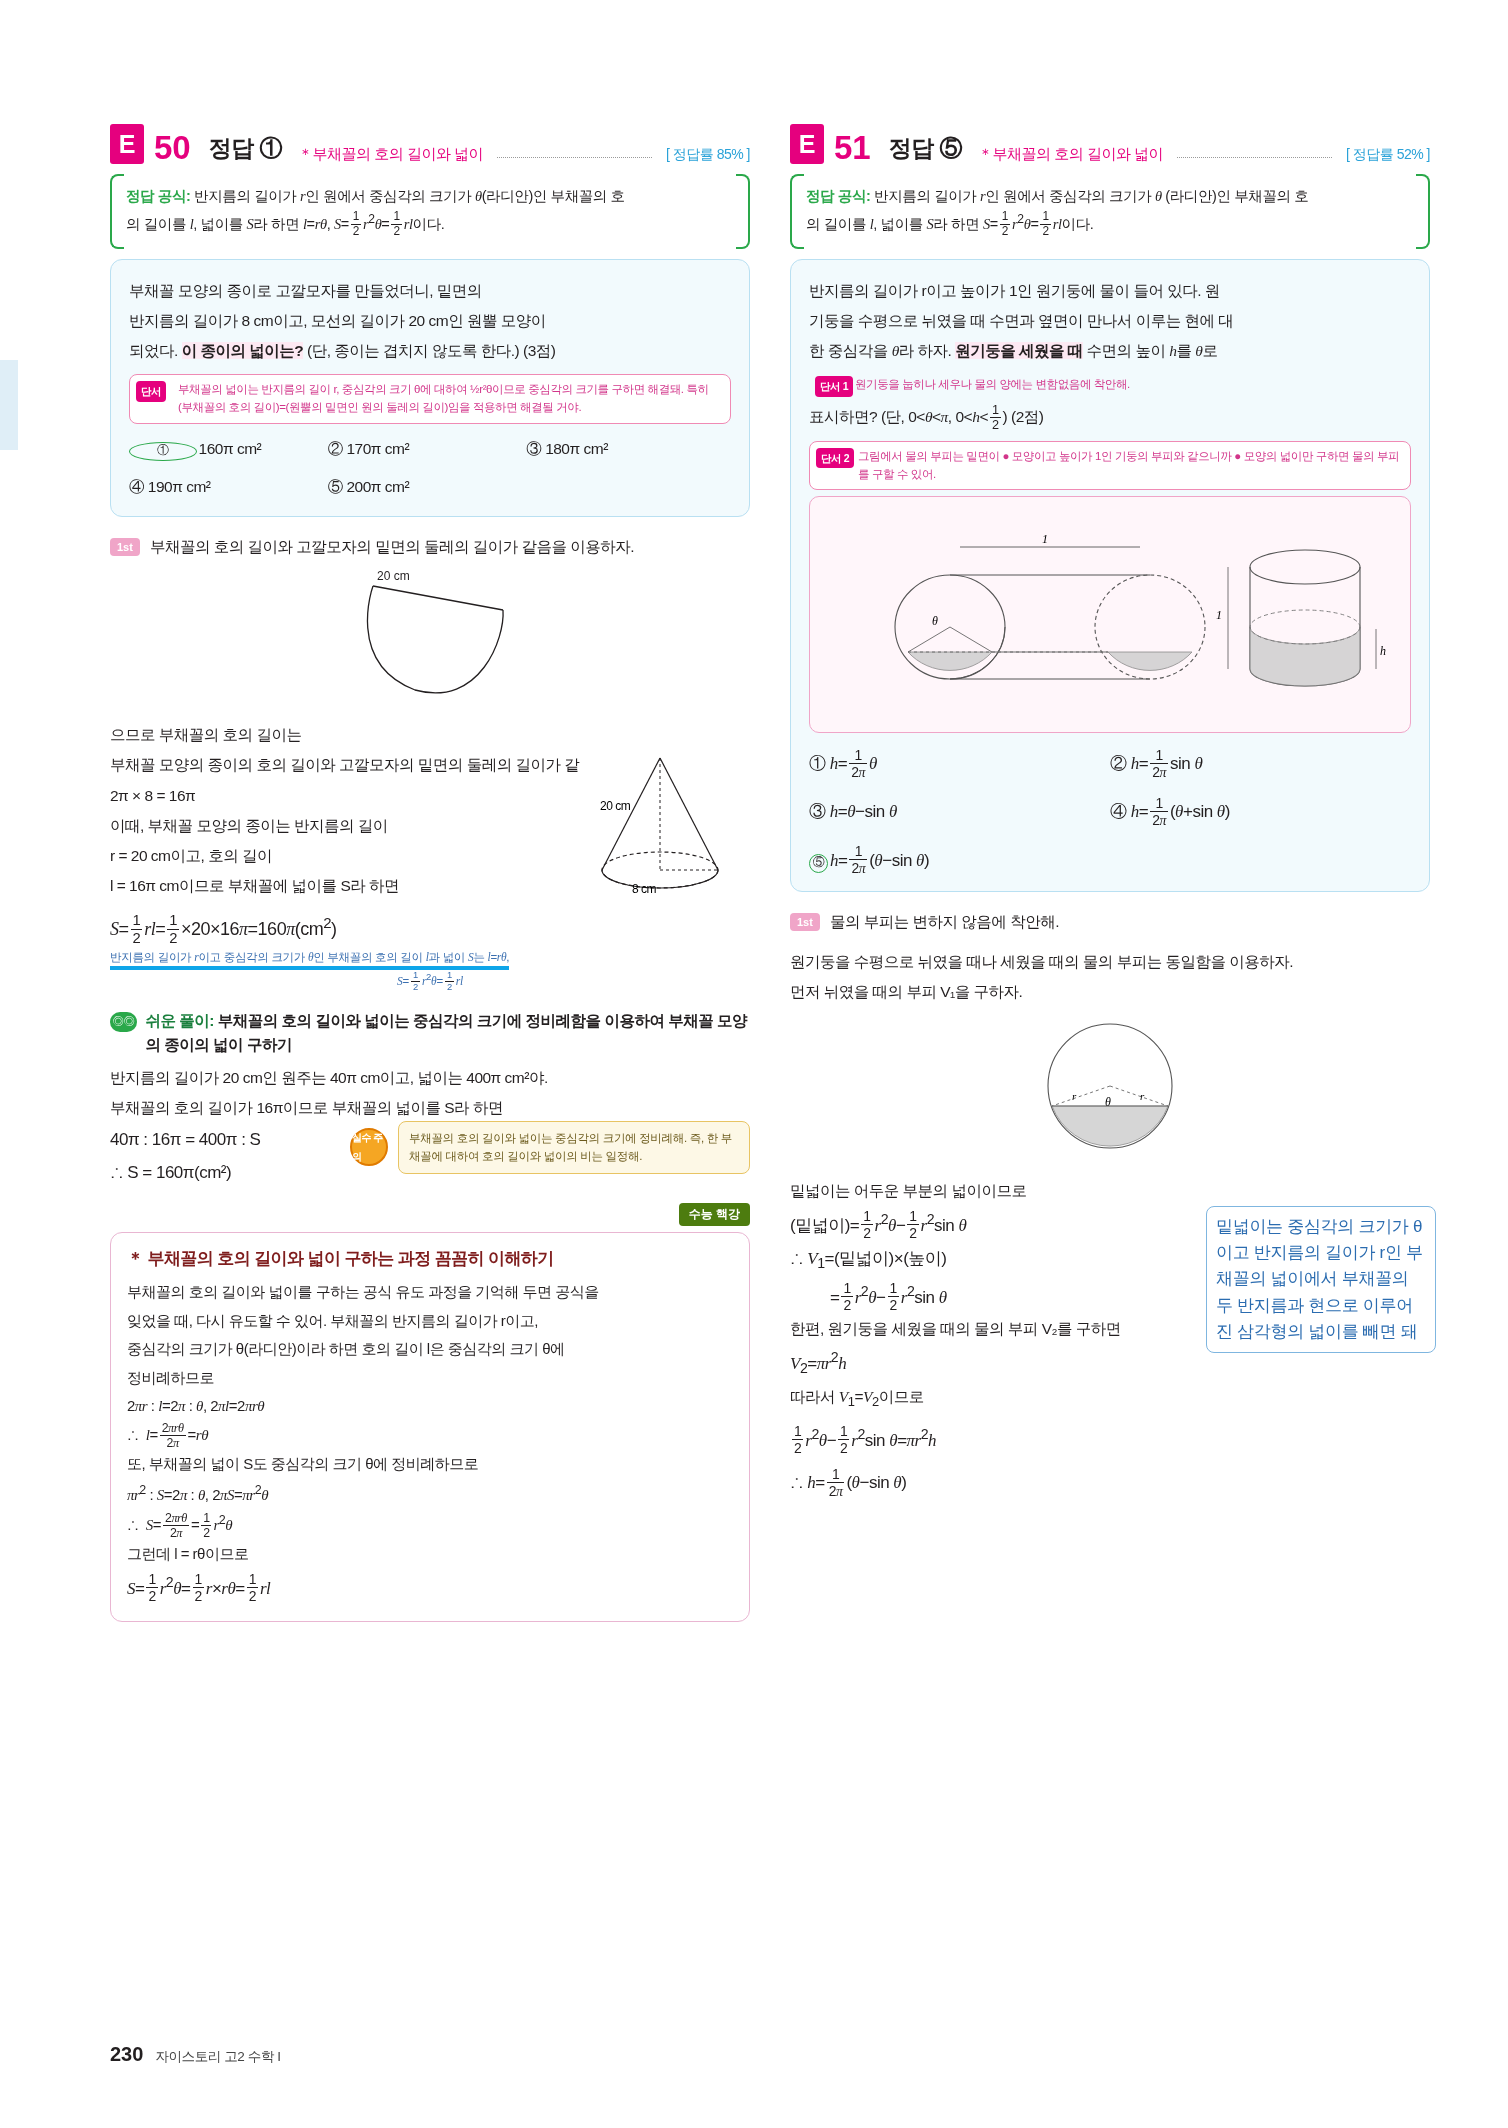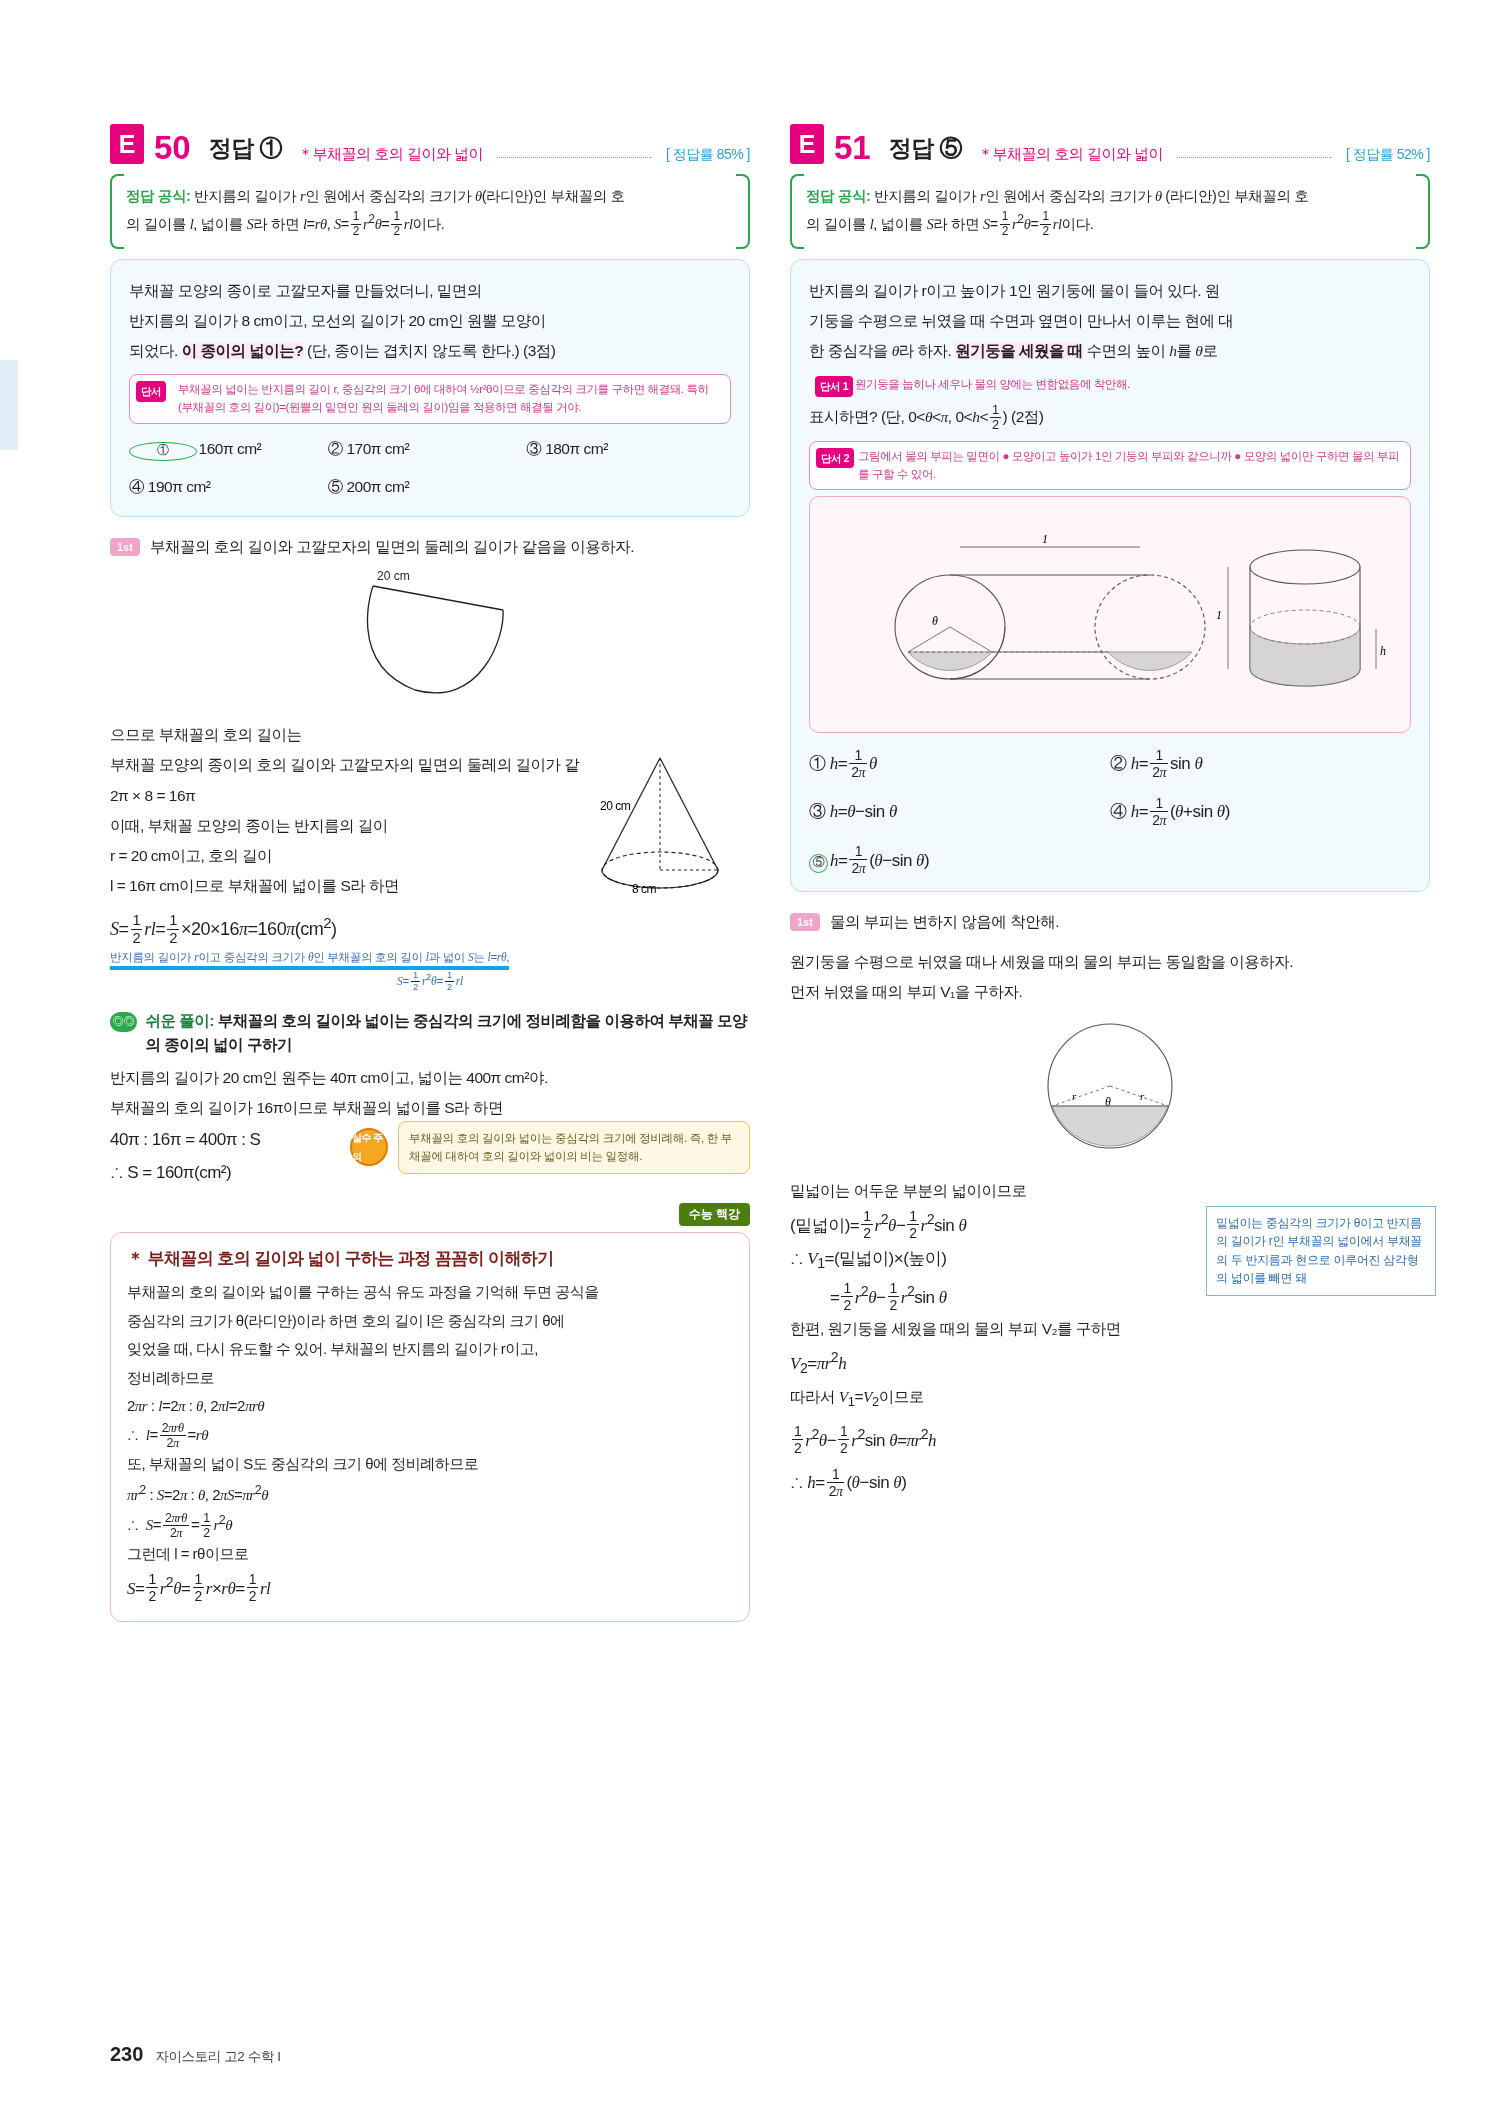--- a/index.html
+++ b/index.html
@@ -119,22 +119,22 @@
   .sbox .t{font-size:15px;line-height:1.9;letter-spacing:-.5px;}
 
   
   .figbox{
     border:1px solid #f0a5c8;border-radius:10px;background:#fff6fa;
     padding:10px;margin-top:6px;
   }
 
   
   .bluenote{
-    border:1px solid #7fb6e0;border-radius:0;background:#fff;
-    padding:7px 9px;font-size:12px;line-height:1.55;color:#2b6cb0;letter-spacing:-.3px;
+    border:1px solid #7fb6e0;border-radius:8px;background:#fff;
+    padding:7px 9px;font-size:17px;line-height:1.55;color:#2b6cb0;letter-spacing:-.3px;
   }
 
   
   .footer{position:absolute;left:110px;bottom:62px;display:flex;align-items:baseline;gap:12px;}
   .footer .pg{font-size:20px;font-weight:bold;}
   .footer .bk{font-size:13.5px;color:#444;letter-spacing:-.4px;}
 
   .edge{position:absolute;left:0;top:360px;width:18px;height:90px;background:#dfeef7;}
 
   svg{display:block;}
@@ -262,22 +262,22 @@
     </div>
 
     
     <div style="margin-top:14px;text-align:right;">
       <span class="suneung-tag">수능 핵강</span>
     </div>
     <div class="sbox">
       <h3>＊ 부채꼴의 호의 길이와 넓이 구하는 과정 꼼꼼히 이해하기</h3>
       <div class="t">
         <div>부채꼴의 호의 길이와 넓이를 구하는 공식 유도 과정을 기억해 두면 공식을</div>
+        <div>잊었을 때, 다시 유도할 수 있어. 부채꼴의 반지름의 길이가 r이고,</div>
         <div>중심각의 크기가 θ(라디안)이라 하면 호의 길이 l은 중심각의 크기 θ에</div>
-        <div>잊었을 때, 다시 유도할 수 있어. 부채꼴의 반지름의 길이가 r이고,</div>
         <div>정비례하므로</div>
         <div>2<span class="it">πr</span> : <span class="it">l</span>=2<span class="it">π</span> : <span class="it">θ</span>, 2<span class="it">πl</span>=2<span class="it">πrθ</span></div>
         <div>∴&nbsp; <span class="it">l</span>=<span class="frac"><span class="n">2<span class="it">πrθ</span></span><span class="d">2<span class="it">π</span></span></span>=<span class="it">rθ</span></div>
         <div>또, 부채꼴의 넓이 S도 중심각의 크기 θ에 정비례하므로</div>
         <div><span class="it">πr</span><sup>2</sup> : <span class="it">S</span>=2<span class="it">π</span> : <span class="it">θ</span>, 2<span class="it">πS</span>=<span class="it">πr</span><sup>2</sup><span class="it">θ</span></div>
         <div>∴&nbsp; <span class="it">S</span>=<span class="frac"><span class="n">2<span class="it">πrθ</span></span><span class="d">2<span class="it">π</span></span></span>=<span class="frac"><span class="n">1</span><span class="d">2</span></span><span class="it">r</span><sup>2</sup><span class="it">θ</span></div>
         <div>그런데 l = rθ이므로</div>
         <div style="font-size:17px;">
           <span class="it">S</span>=<span class="frac"><span class="n">1</span><span class="d">2</span></span><span class="it">r</span><sup>2</sup><span class="it">θ</span>=<span class="frac"><span class="n">1</span><span class="d">2</span></span><span class="it">r</span>×<span class="it">rθ</span>=<span class="frac"><span class="n">1</span><span class="d">2</span></span><span class="it">rl</span>
         </div>

